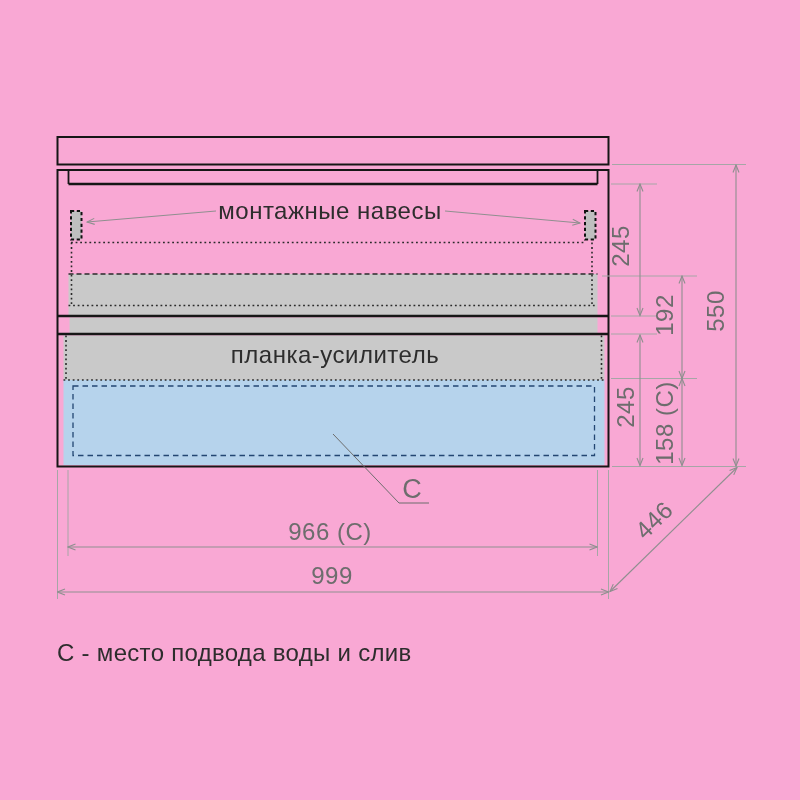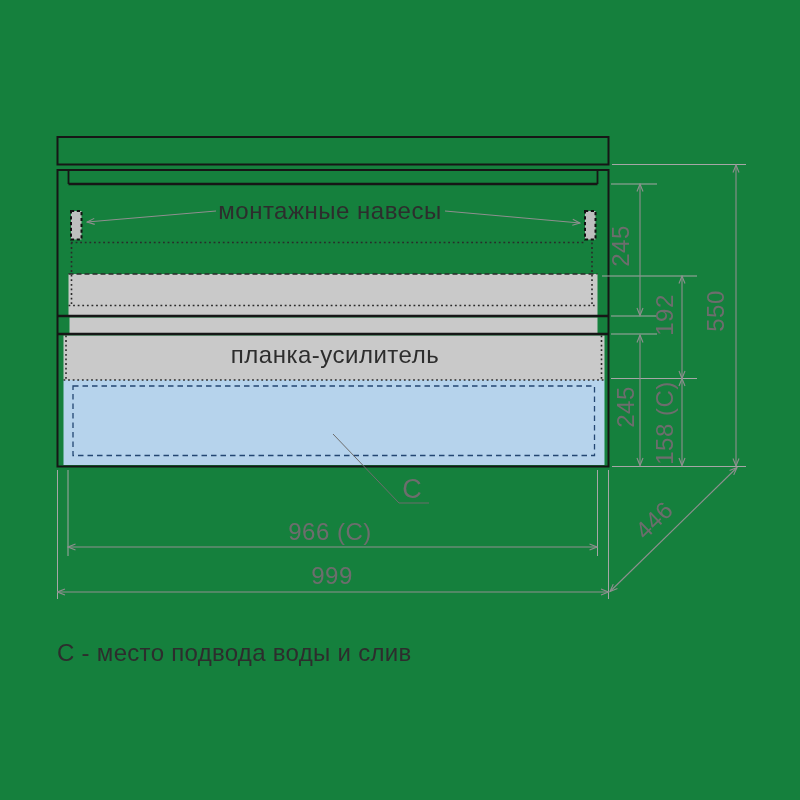--- a/index.html
+++ b/index.html
@@ -1,19 +1,19 @@
 <!DOCTYPE html>
 <html><head>
 <meta charset="utf-8">
 <style>
   html,body{margin:0;padding:0;background:#ffffff;}
   .canvas{
     position:relative;
     width:800px;height:800px;
-    background:#15803d;
+    background:#f9a8d4;
     font-family:"Liberation Sans", sans-serif;
     overflow:hidden;
   }
   svg{display:block;}
   text{font-family:"Liberation Sans", sans-serif;}
   .lbl{fill:#2d2d2d;font-size:24px;letter-spacing:0.5px;}
   .dimtxt{fill:#6d6d6d;font-size:24px;letter-spacing:0.5px;}
   .ctext{fill:#6d6d6d;font-size:27px;}
   .caption{fill:#2d2d2d;font-size:24px;letter-spacing:0.3px;}
 </style>

